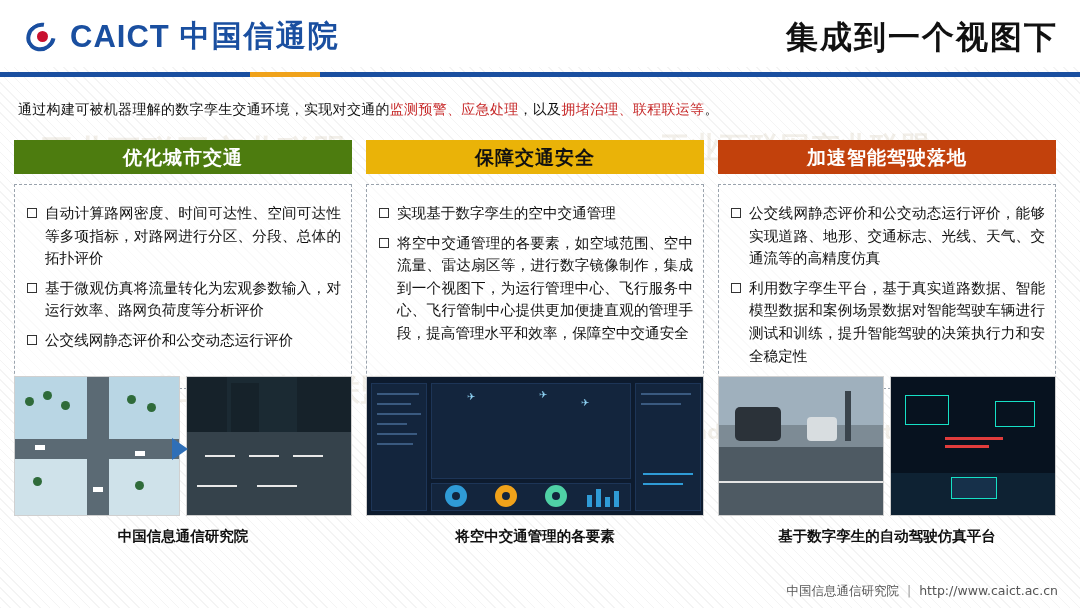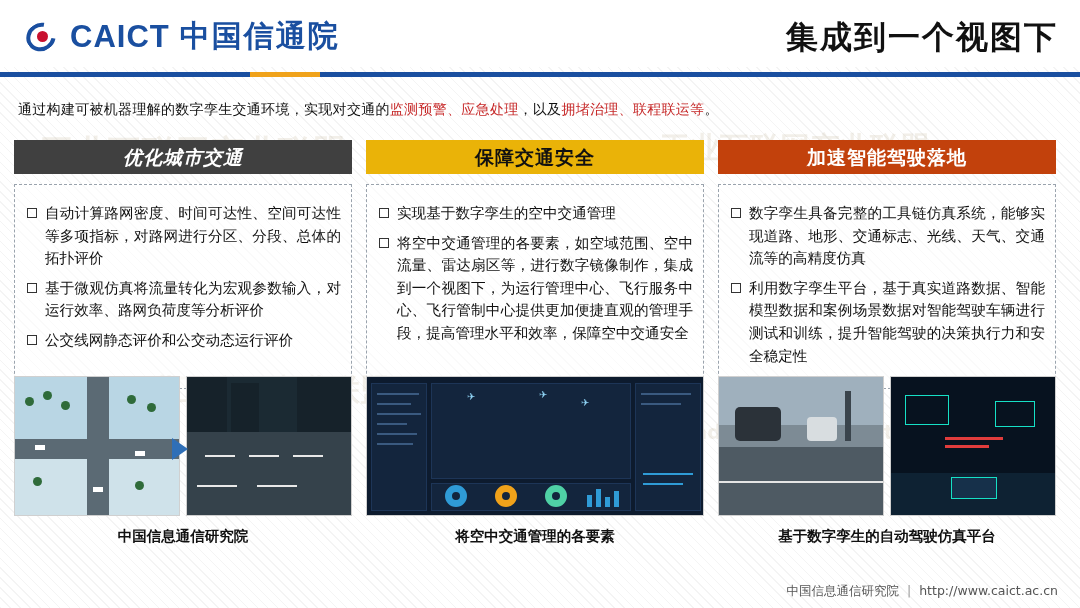--- a/index.html
+++ b/index.html
@@ -91,21 +91,21 @@
     position:absolute; left:14px; top:140px; width:1052px; height:430px;
     display:flex; gap:14px;
   }
   .col{ width:338px; position:relative; }
   .col-head{
     height:34px; line-height:34px; text-align:center;
     font-family:"DejaVu Sans", sans-serif;
     font-weight:bold; font-size:19px; letter-spacing:1px;
     color:#ffffff;
   }
-  .col-1 .col-head{ background:#404040;font-style:italic; }
+  .col-1 .col-head{ background:#4d7c0f; }
   .col-2 .col-head{ background:#eab308; color:#111; }
   .col-3 .col-head{ background:#c2410c; }
 
   .col-body{
     margin-top:10px;
     border:1px dashed #9aa3ad;
     padding:10px 10px 8px 10px;
     min-height:205px;
     background:rgba(255,255,255,0.55);
   }
@@ -295,21 +295,21 @@
           <div class="txtline" style="left:276px;top:106px;width:40px;background:#2f9bd6;"></div>
         </div>
       </div>
       <div class="cap">将空中交通管理的各要素</div>
     </div>
 
     <div class="col col-3">
       <div class="col-head">加速智能驾驶落地</div>
       <div class="col-body">
         <ul class="bullets">
-          <li>数字孪生具备完整的工具链仿真系统，能够实现道路、地形、交通标志、光线、天气、交通流等的高精度仿真</li>
+          <li>公交线网静态评价和公交动态运行评价，能够实现道路、地形、交通标志、光线、天气、交通流等的高精度仿真</li>
           <li>利用数字孪生平台，基于真实道路数据、智能模型数据和案例场景数据对智能驾驶车辆进行测试和训练，提升智能驾驶的决策执行力和安全稳定性</li>
         </ul>
       </div>
       <div class="img-row">
         <div class="thumb th-car1">
           <div style="position:absolute;left:0;top:70px;width:166px;height:70px;background:#4e5a63;"></div>
           <div style="position:absolute;left:16px;top:30px;width:46px;height:34px;background:#2b3239;border-radius:5px;"></div>
           <div style="position:absolute;left:88px;top:40px;width:30px;height:24px;background:#d8dde0;border-radius:4px;"></div>
           <div style="position:absolute;left:0;top:104px;width:166px;height:2px;background:#e5e5e5;"></div>
           <div style="position:absolute;left:126px;top:14px;width:6px;height:50px;background:#3a444c;"></div>

